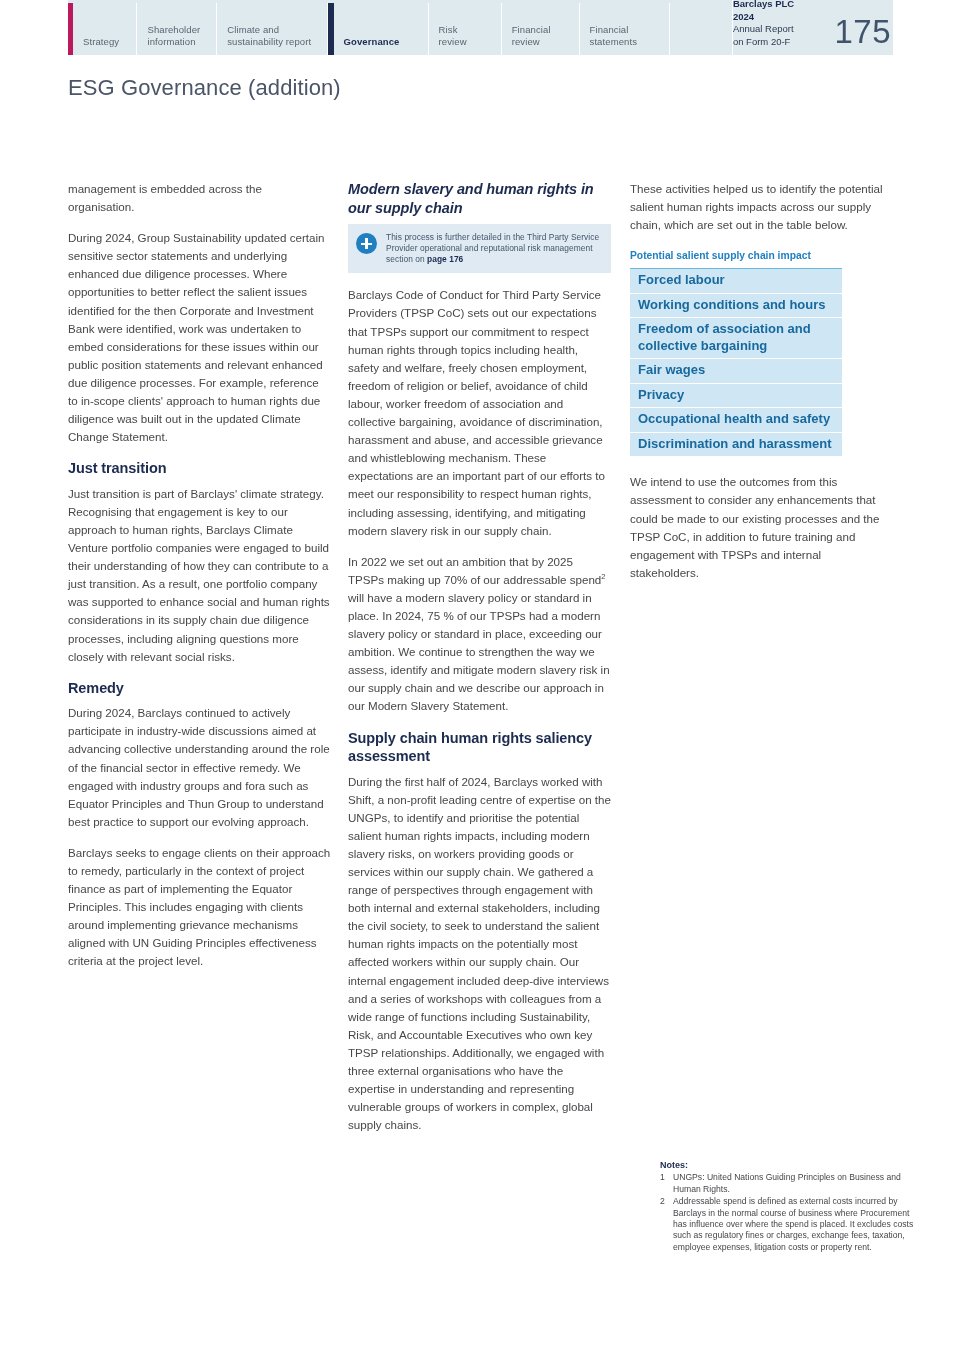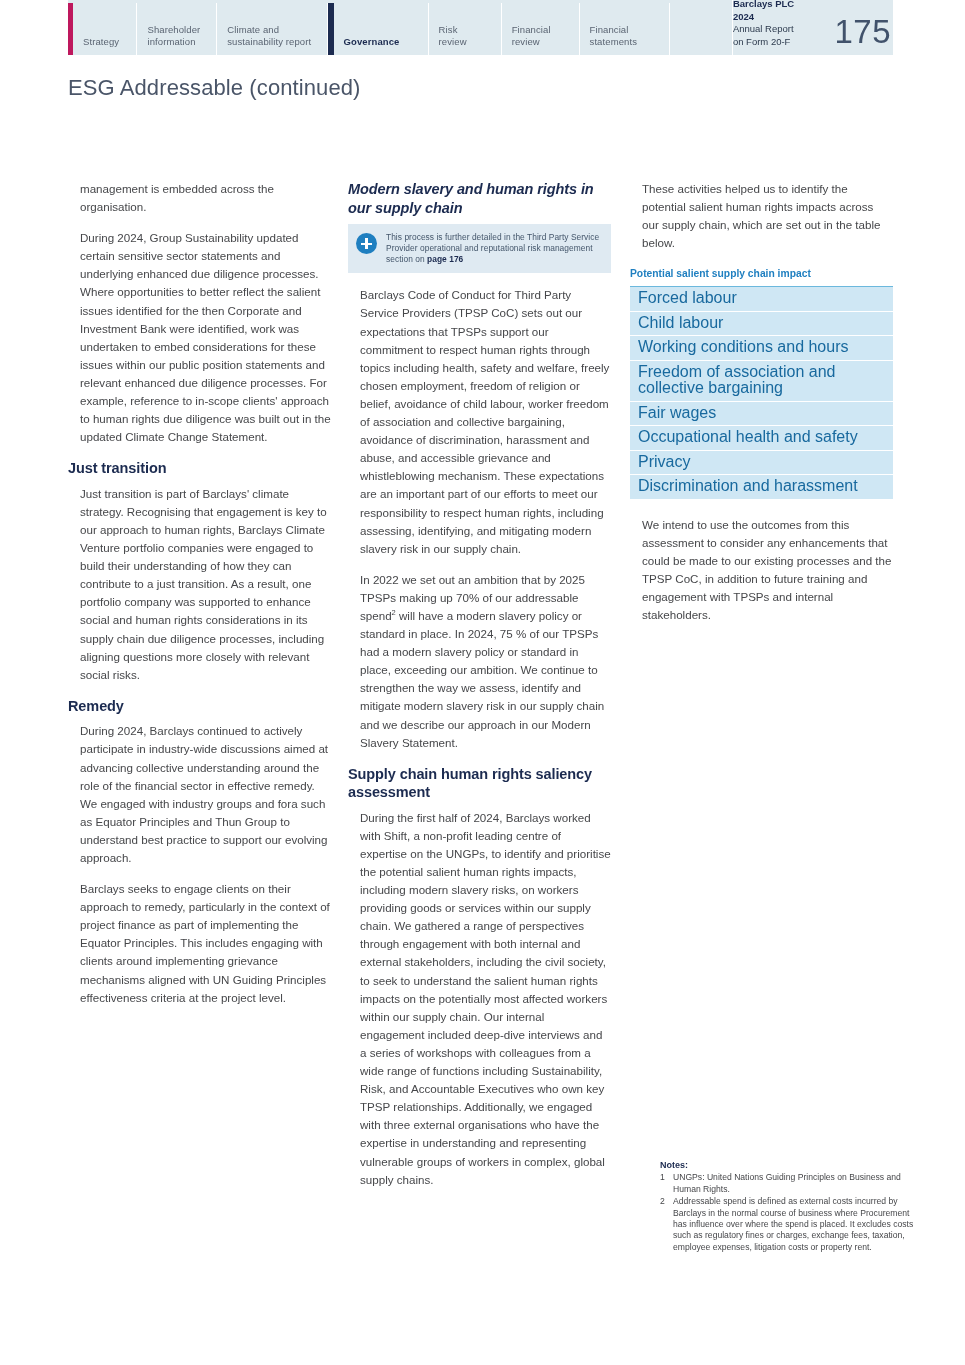--- a/index.html
+++ b/index.html
@@ -95,21 +95,21 @@
     top: 180px;
     width: 263px;
     font-size: 11.6px;
     line-height: 18.1px;
     color: #46474a;
   }
   .col-1 { left: 68px; }
   .col-2 { left: 348px; }
   .col-3 { left: 630px; }
 
-  .col p { margin: 0 0 13px 12px; }
+  .col p { margin: 0 0 13px 0; }
   .col p:last-child { margin-bottom: 0; }
 
   h2.sub {
     font-size: 14.5px;
     line-height: 18.5px;
     font-weight: bold;
     color: #1c2b50;
     margin: 4px 0 7px 0;
     letter-spacing: -.1px;
   }
@@ -149,33 +149,33 @@
   }
   .callout-text {
     font-size: 8.4px;
     line-height: 10.8px;
     color: #44566b;
     letter-spacing: .05px;
   }
   .callout-text b { font-weight: bold; color:#1c2b50; }
 
   
-  .tbl { width: 263px; margin: 4px 13px 16px 0; }
+  .tbl { width: 212px; margin: 4px 13px 16px 0; }
   .tbl-head {
     font-size: 10.3px;
     font-weight: bold;
     color: #1f7fc0;
     padding: 0 0 3px 0;
     border-bottom: 1.6px solid #6bb8dd;
   }
   .tbl-row {
     background: #cfe7f4;
     color: #18699e;
-    font-weight: normal;
-    font-size: 16px;
+    font-weight: bold;
+    font-size: 13px;
     line-height: 16.5px;
     padding: 3px 8px 4px 8px;
     border-bottom: 1.4px solid #ffffff;
   }
   .tbl-row:last-child { border-bottom: 1.6px solid #ffffff; }
 
   
   .notes {
     position: absolute;
     left: 660px;
@@ -225,21 +225,21 @@
   <div class="report-block">
     <div class="report-lines">
       <div class="line1">Barclays PLC 2024</div>
       <div>Annual Report</div>
       <div>on Form 20-F</div>
     </div>
     <div class="page-number">175</div>
   </div>
 </div>
 
-<h1 class="page-title">ESG Addressable (continued)</h1>
+<h1 class="page-title">ESG Governance (addition)</h1>
 
 <div class="col col-1">
   <p>management is embedded across the organisation.</p>
   <p>During 2024, Group Sustainability updated certain sensitive sector statements and underlying enhanced due diligence processes. Where opportunities to better reflect the salient issues identified for the then Corporate and Investment Bank were identified, work was undertaken to embed considerations for these issues within our public position statements and relevant enhanced due diligence processes. For example, reference to in-scope clients' approach to human rights due diligence was built out in the updated Climate Change Statement.</p>
   <h2 class="sub">Just transition</h2>
   <p>Just transition is part of Barclays' climate strategy. Recognising that engagement is key to our approach to human rights, Barclays Climate Venture portfolio companies were engaged to build their understanding of how they can contribute to a just transition. As a result, one portfolio company was supported to enhance social and human rights considerations in its supply chain due diligence processes, including aligning questions more closely with relevant social risks.</p>
   <h2 class="sub">Remedy</h2>
   <p>During 2024, Barclays continued to actively participate in industry-wide discussions aimed at advancing collective understanding around the role of the financial sector in effective remedy. We engaged with industry groups and fora such as Equator Principles and Thun Group to understand best practice to support our evolving approach.</p>
   <p>Barclays seeks to engage clients on their approach to remedy, particularly in the context of project finance as part of implementing the Equator Principles. This includes engaging with clients around implementing grievance mechanisms aligned with UN Guiding Principles effectiveness criteria at the project level.</p>
 </div>
@@ -261,26 +261,25 @@
   <h2 class="sub">Supply chain human rights saliency assessment</h2>
   <p>During the first half of 2024, Barclays worked with Shift, a non-profit leading centre of expertise on the UNGPs, to identify and prioritise the potential salient human rights impacts, including modern slavery risks, on workers providing goods or services within our supply chain. We gathered a range of perspectives through engagement with both internal and external stakeholders, including the civil society, to seek to understand the salient human rights impacts on the potentially most affected workers within our supply chain. Our internal engagement included deep-dive interviews and a series of workshops with colleagues from a wide range of functions including Sustainability, Risk, and Accountable Executives who own key TPSP relationships. Additionally, we engaged with three external organisations who have the expertise in understanding and representing vulnerable groups of workers in complex, global supply chains.</p>
 </div>
 
 <div class="col col-3">
   <p>These activities helped us to identify the potential salient human rights impacts across our supply chain, which are set out in the table below.</p>
 
   <div class="tbl">
     <div class="tbl-head">Potential salient supply chain impact</div>
     <div class="tbl-row">Forced labour</div>
-    <div class="tbl-row">Child labour</div>
     <div class="tbl-row">Working conditions and hours</div>
     <div class="tbl-row">Freedom of association and collective bargaining</div>
     <div class="tbl-row">Fair wages</div>
+    <div class="tbl-row">Privacy</div>
     <div class="tbl-row">Occupational health and safety</div>
-    <div class="tbl-row">Privacy</div>
     <div class="tbl-row">Discrimination and harassment</div>
   </div>
 
   <p>We intend to use the outcomes from this assessment to consider any enhancements that could be made to our existing processes and the TPSP CoC, in addition to future training and engagement with TPSPs and internal stakeholders.</p>
 </div>
 
 <div class="notes">
   <div class="notes-title">Notes:</div>
   <div class="note-item">
     <div class="note-num">1</div>

